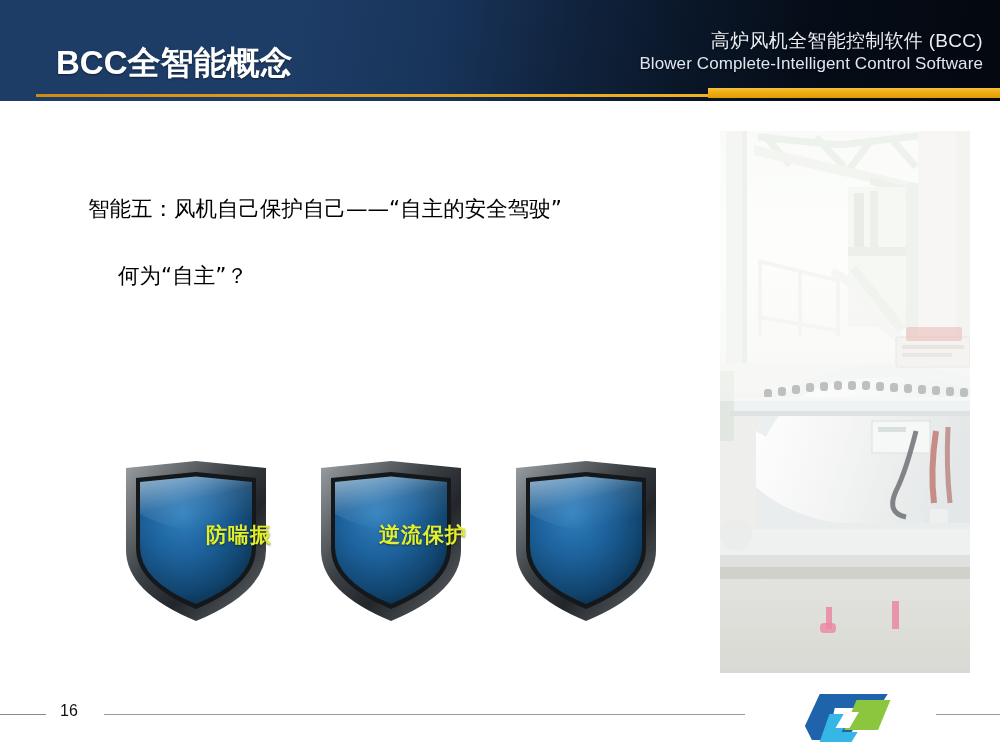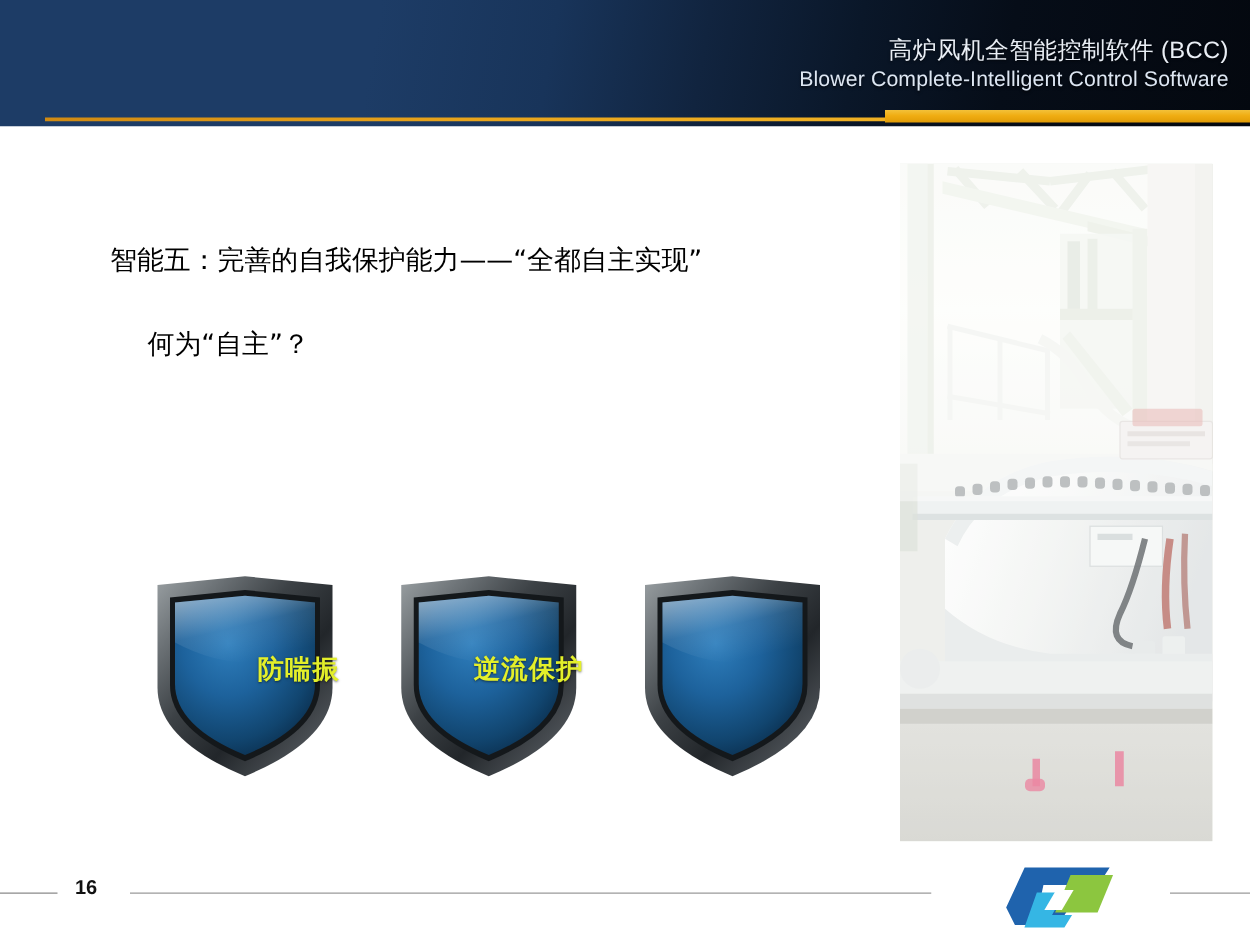--- a/index.html
+++ b/index.html
@@ -158,21 +158,21 @@
     top: 714px;
     width: 46px;
     height: 1px;
     background: #8a8a8a;
   }
   .page-num {
     position: absolute;
     left: 60px;
     top: 703px;
     font-size: 16px;
-    font-weight: bold;
+    font-weight: normal;
     color: #111111;
     line-height: 1;
   }
   .footer-line-b {
     position: absolute;
     left: 104px;
     top: 714px;
     width: 641px;
     height: 1px;
     background: #9a9a9a;
@@ -191,30 +191,31 @@
     top: 688px;
     width: 96px;
     height: 56px;
   }
   .footer-logo svg { display: block; }
 </style>
 </head>
 <body>
 
 <div class="header">
+  <div class="header-title">BCC全智能概念</div>
   <div class="header-sub-wrap">
     <div class="header-sub-cn">高炉风机全智能控制软件 (BCC)</div>
     <div class="header-sub-en">Blower Complete-Intelligent Control Software</div>
   </div>
 </div>
 <div class="rule-thin"></div>
 <div class="rule-thick"></div>
 
 <div class="body-text">
-  <div class="para para-1">智能五：完善的自我保护能力——“全都自主实现”</div>
+  <div class="para para-1">智能五：风机自己保护自己——“自主的安全驾驶”</div>
   <div class="para para-2">何为“自主”？</div>
 </div>
 
 <div class="shield-row">
 
   <div class="shield shield-1">
     <svg viewBox="0 0 152 166" xmlns="http://www.w3.org/2000/svg">
       <defs>
         <linearGradient id="bez1" x1="0" y1="0" x2="1" y2="1">
           <stop offset="0%" stop-color="#9aa0a3"></stop>

